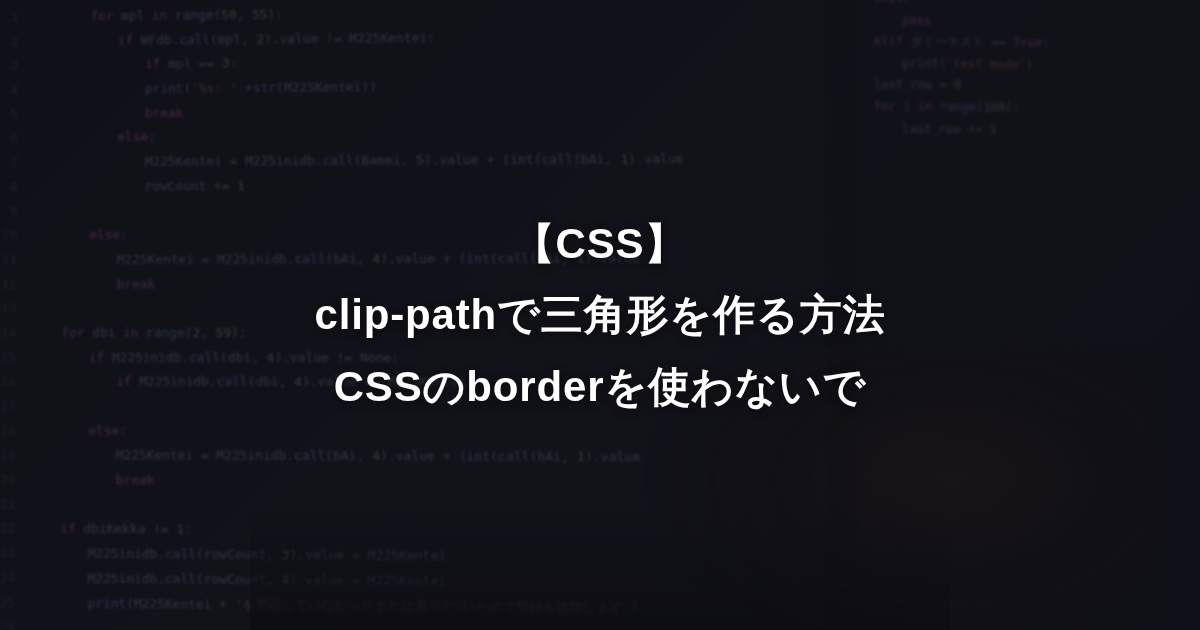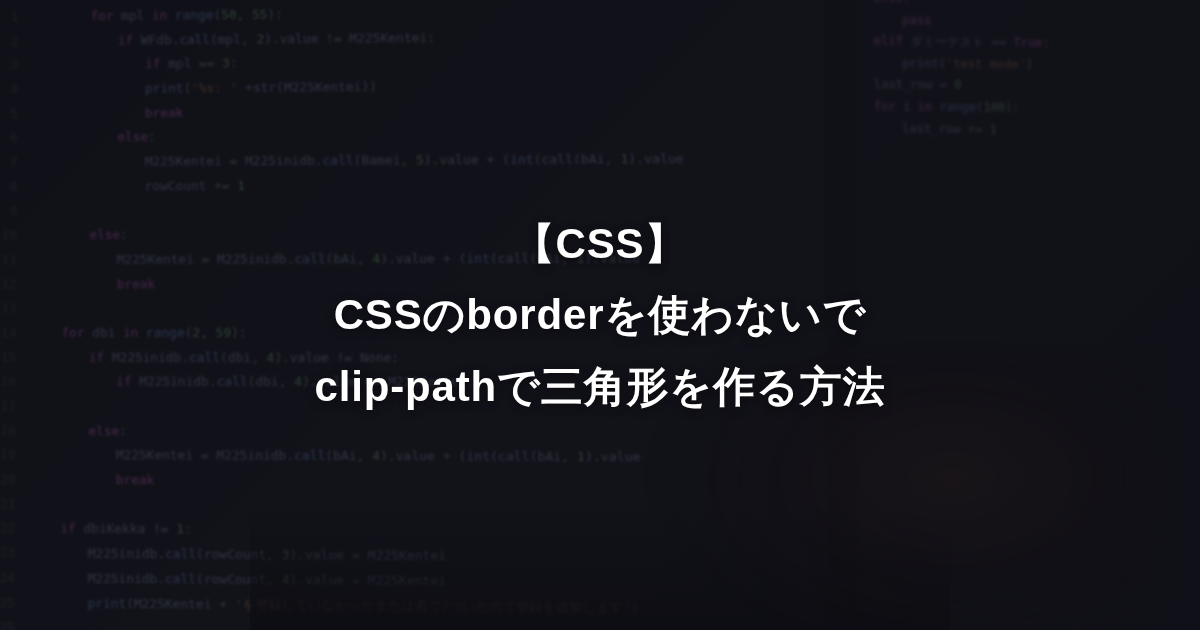--- a/index.html
+++ b/index.html
@@ -259,15 +259,15 @@
       <div class="code-line">
         <span class="indent-1"><span class="var">last_row</span><span class="op"> += </span><span class="num">1</span></span>
       </div>
     </div>
   <div class="keyboard-hint"></div>
   <div class="hands"></div>
 </div>
 
 <div class="overlay">
   <div class="title-line">【CSS】</div>
+  <div class="title-line">clip-pathで三角形を作る方法</div>
   <div class="title-line">CSSのborderを使わないで</div>
-  <div class="title-line">clip-pathで三角形を作る方法</div>
 </div>
 
 </body></html>

